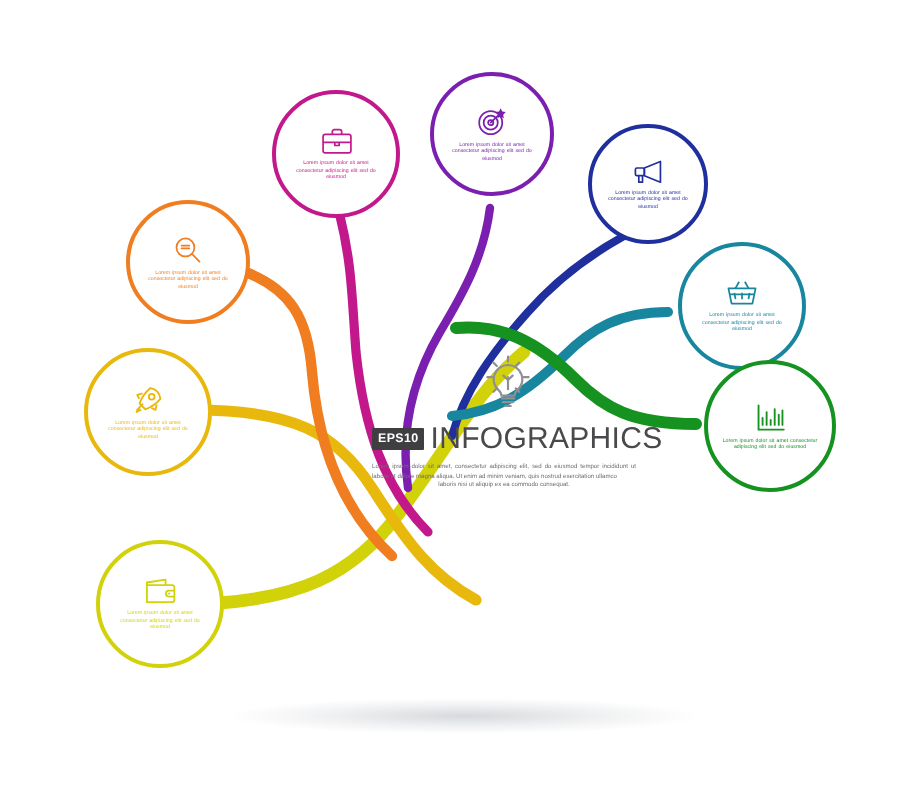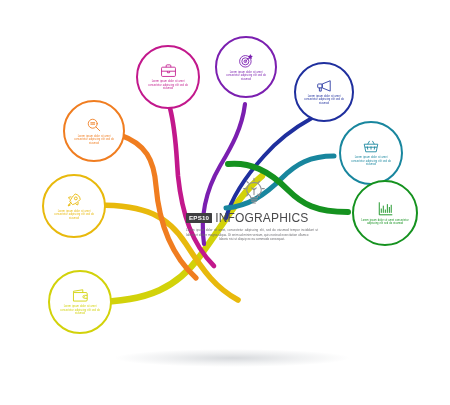--- a/index.html
+++ b/index.html
@@ -32,21 +32,21 @@
     position:absolute;left:186px;top:176px;width:136px;height:86px;
   }
   #bulbWrap{text-align:center;line-height:0;margin-bottom:3px;}
   #titleRow{display:flex;align-items:center;gap:3px;margin-bottom:3px;}
   #eps{
     background:#3f3f41;color:#fff;
     font-size:6.2px;font-weight:bold;letter-spacing:.2px;
     padding:1.6px 3px 1.8px;border-radius:.5px;
   }
   #infog{
-    color:#4a4a4c;font-size:12px;letter-spacing:.15px;
+    color:#4a4a4c;font-size:15px;letter-spacing:.15px;
   }
   #ctext{
     font-size:3.05px;line-height:1.5;color:#6e6e72;
     text-align:justify;width:132px;
   }
   #ctext .last{display:block;text-align:center;}
 </style>
 </head>
 <body>
 

